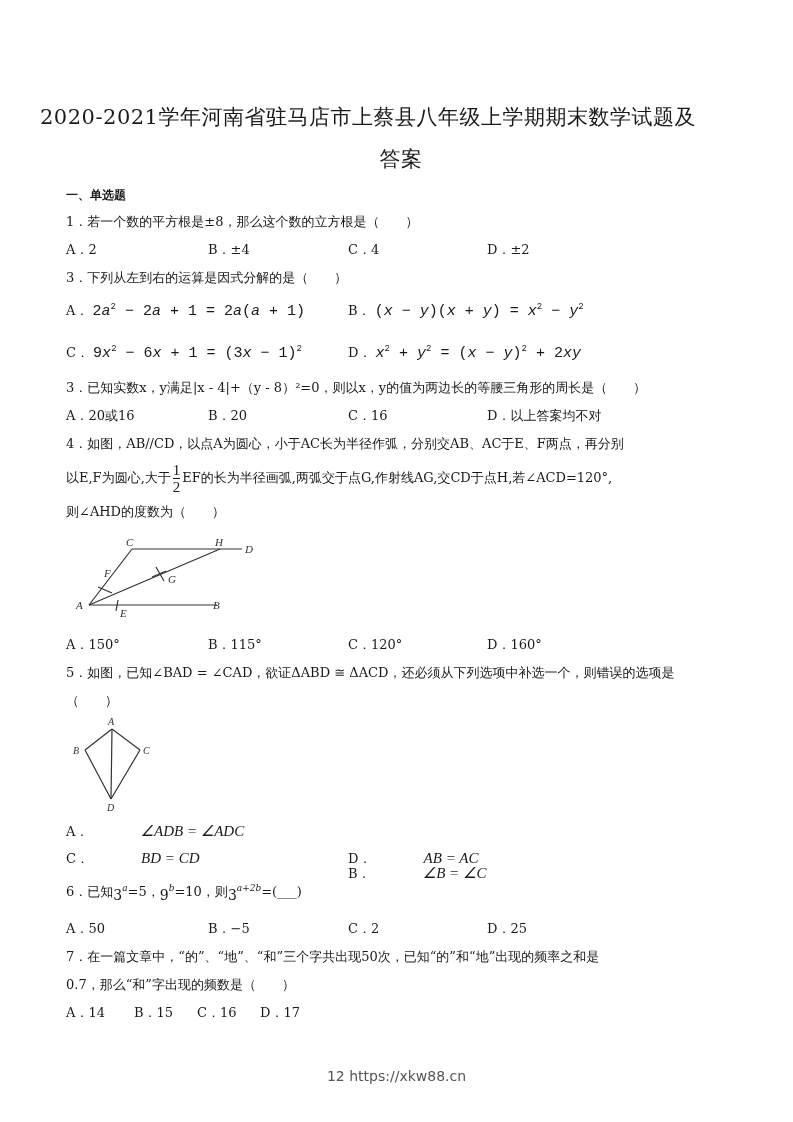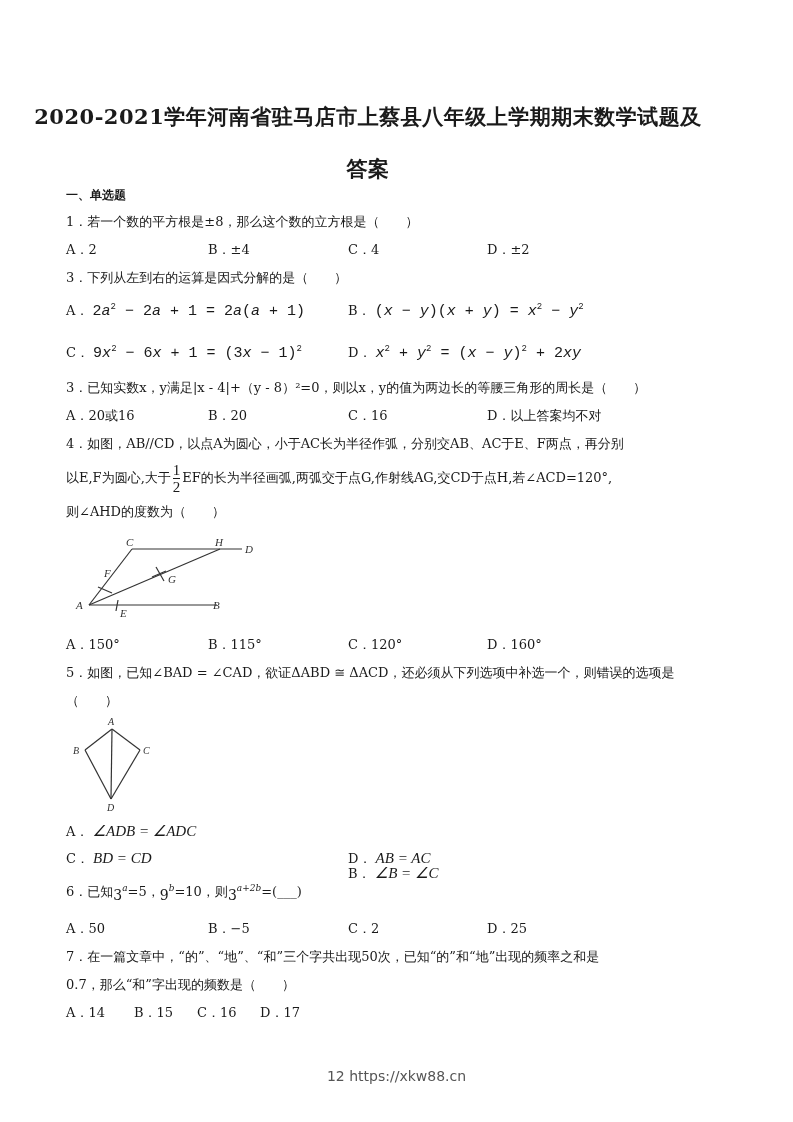--- a/index.html
+++ b/index.html
@@ -1,25 +1,25 @@
 <!DOCTYPE html>
 <html><head>
 <meta charset="utf-8">
 <style>
   html, body { margin: 0; padding: 0; background: #ffffff; }
   body { width: 793px; height: 1122px; position: relative; overflow: hidden;
          font-family: "DejaVu Serif", "Liberation Serif", serif; color: #1a1a1a; }
   .title { position: absolute; left: 0; width: 736px; text-align: center;
-           font-family: "DejaVu Serif", serif; font-size: 21px; font-weight: bold; letter-spacing: 0.5px; }
+           font-family: "DejaVu Serif", serif; font-size: 21px; font-weight: normal; letter-spacing: 0.5px; }
   .t1 { top: 103px; }
-  .t2 { top: 155px; }
+  .t2 { top: 145px; margin-left: 33px; }
   .sec { position: absolute; left: 66px; top: 187px; font-size: 12px; font-weight: bold; }
   .line { position: absolute; left: 66px; font-size: 13px; white-space: nowrap; }
   .opt { position: absolute; font-size: 13px; white-space: nowrap; }
-  .m { font-family: "Liberation Serif", serif; font-style: italic; font-size: 15px; }
+  .m { font-family: "Liberation Serif", serif; font-style: italic; font-size: 15px; margin-left: 48px; }
   .mn { font-family: Liberation Mono, monospace; font-size: 15px; }
   sup { font-size: 9px; }
   .frac { display: inline-block; vertical-align: middle; text-align: center; font-family: "Liberation Serif", serif; font-size: 15px; line-height: 16px; margin: 0 2px; }
   .frac span { display: block; }
   .frac .num { border-bottom: 1px solid #1a1a1a; }
   .fig { position: absolute; }
   .footer { position: absolute; top: 1068px; left: 0; width: 793px; text-align: center;
             font-family: "DejaVu Sans", sans-serif; font-size: 14px; color: #555; }
   .sm { font-size: 9px; vertical-align: super; }
   .big3 { font-size: 14px; vertical-align: sub; }

